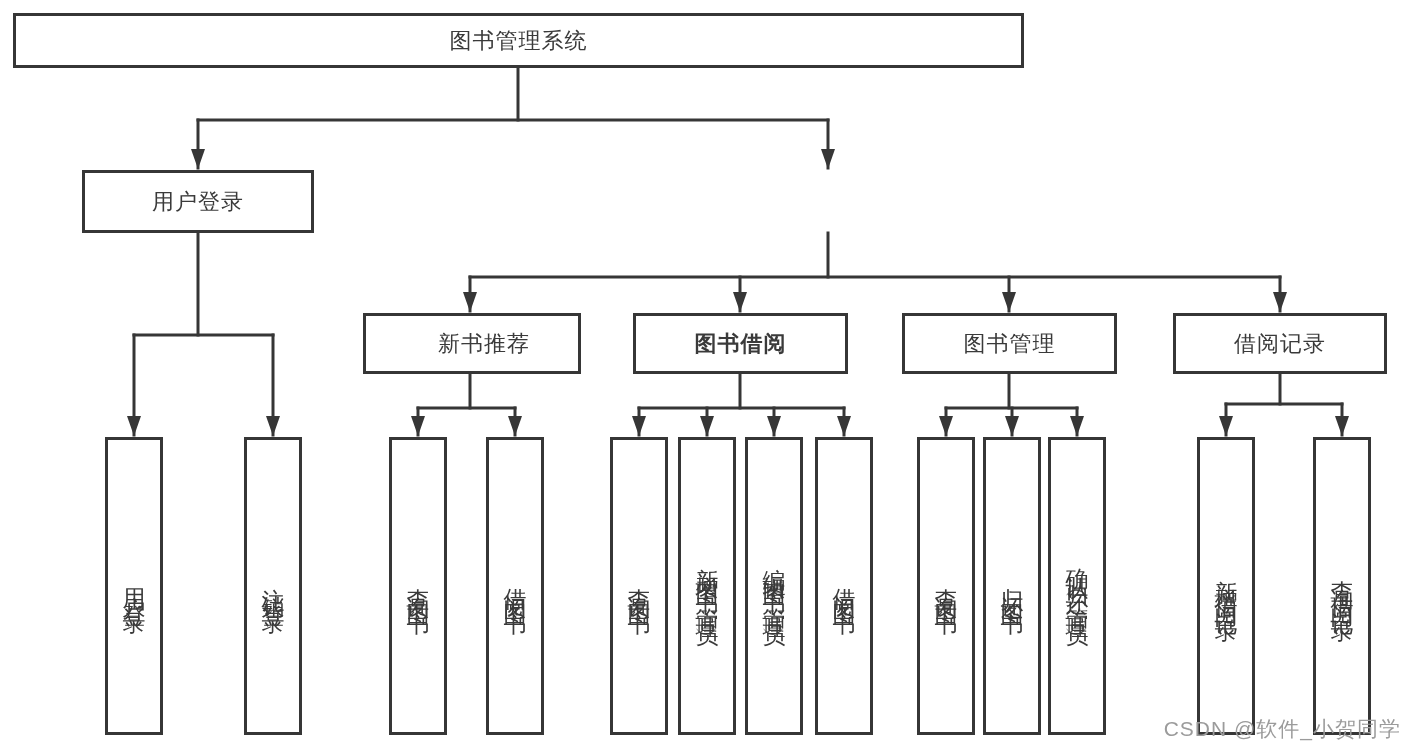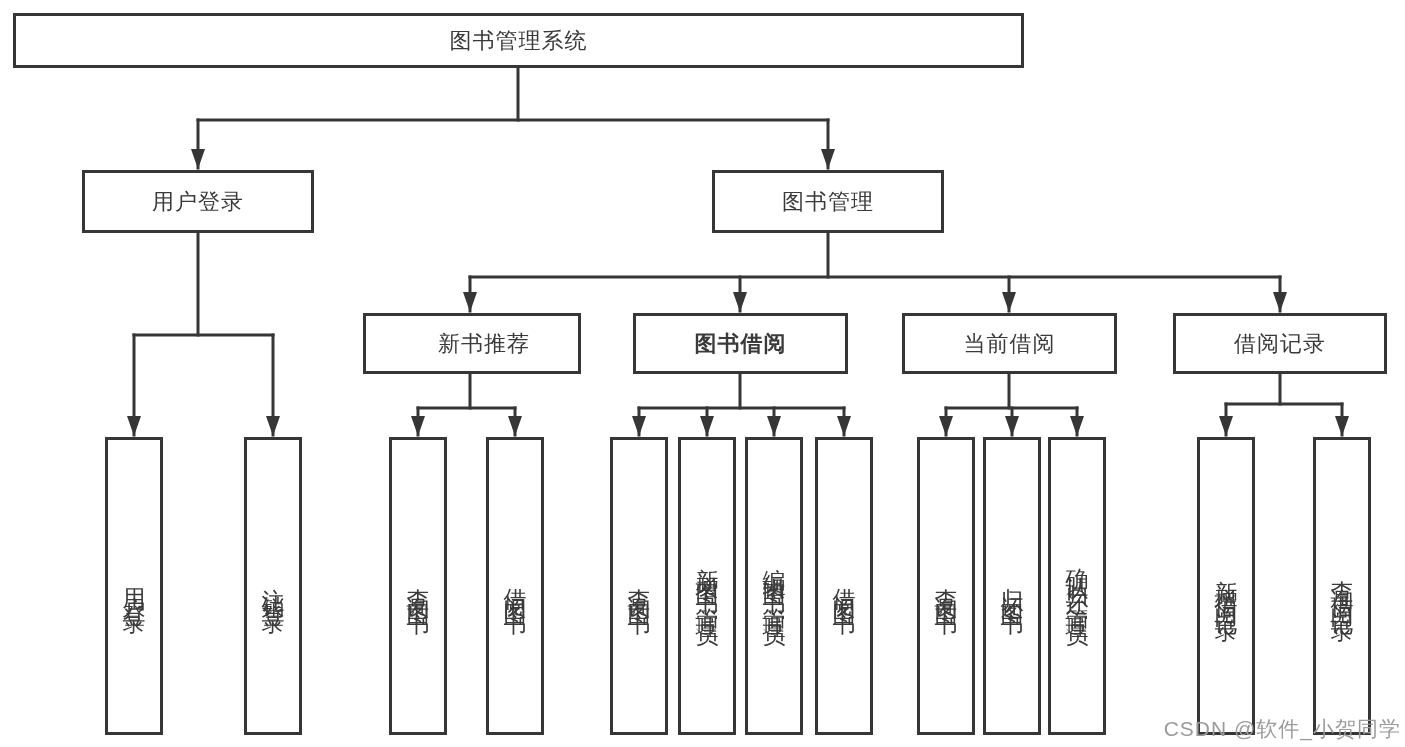--- a/index.html
+++ b/index.html
@@ -132,32 +132,29 @@
     </g>
   </svg>
 
   <div class="node n-root">
     <span>图书管理系统</span>
   </div>
 
   <div class="node n-user-login">
     <span>用户登录</span>
   </div>
-  <div class="node n-book-mgmt">
-    <span>图书管理</span>
-  </div>
 
   <div class="node n-g1">
     <span>新书推荐</span>
   </div>
   <div class="node n-g2">
     <span>图书借阅</span>
   </div>
   <div class="node n-g3">
-    <span>当前借阅</span>
+    <span>图书管理</span>
   </div>
   <div class="node n-g4">
     <span>借阅记录</span>
   </div>
 
   <div class="leaf lf l-1">
     <span class="vtext">用户登录</span>
   </div>
   <div class="leaf lf l-2">
     <span class="vtext">注销登录</span>

